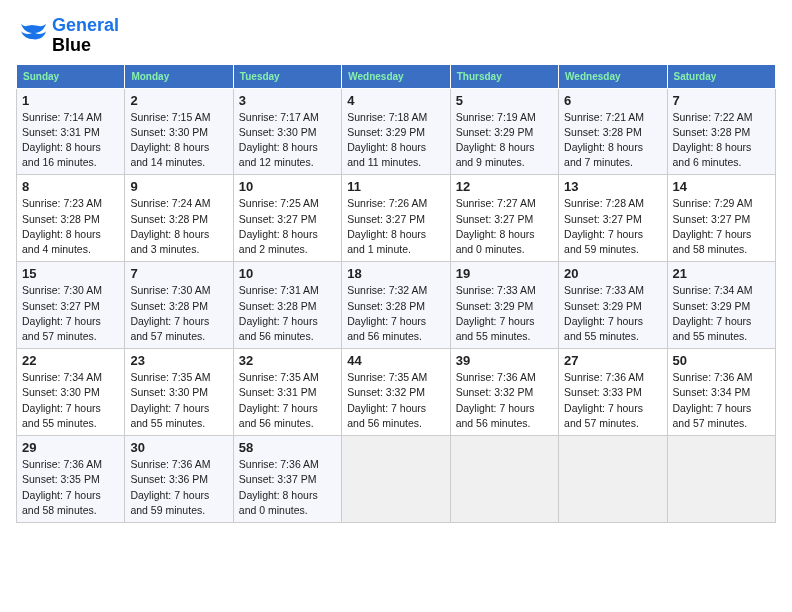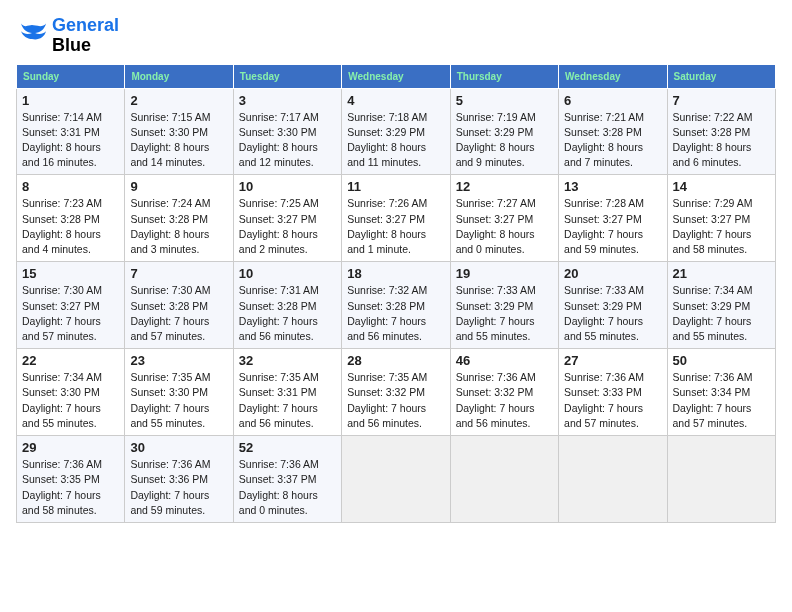--- a/index.html
+++ b/index.html
@@ -133,28 +133,28 @@
         <td><span class="day-num">10</span><span class="cell-content">Sunrise: 7:31 AM<br>Sunset: 3:28 PM<br>Daylight: 7 hours and 56 minutes.</span></td>
         <td><span class="day-num">18</span><span class="cell-content">Sunrise: 7:32 AM<br>Sunset: 3:28 PM<br>Daylight: 7 hours and 56 minutes.</span></td>
         <td><span class="day-num">19</span><span class="cell-content">Sunrise: 7:33 AM<br>Sunset: 3:29 PM<br>Daylight: 7 hours and 55 minutes.</span></td>
         <td><span class="day-num">20</span><span class="cell-content">Sunrise: 7:33 AM<br>Sunset: 3:29 PM<br>Daylight: 7 hours and 55 minutes.</span></td>
         <td><span class="day-num">21</span><span class="cell-content">Sunrise: 7:34 AM<br>Sunset: 3:29 PM<br>Daylight: 7 hours and 55 minutes.</span></td>
       </tr>
       <tr>
         <td><span class="day-num">22</span><span class="cell-content">Sunrise: 7:34 AM<br>Sunset: 3:30 PM<br>Daylight: 7 hours and 55 minutes.</span></td>
         <td><span class="day-num">23</span><span class="cell-content">Sunrise: 7:35 AM<br>Sunset: 3:30 PM<br>Daylight: 7 hours and 55 minutes.</span></td>
         <td><span class="day-num">32</span><span class="cell-content">Sunrise: 7:35 AM<br>Sunset: 3:31 PM<br>Daylight: 7 hours and 56 minutes.</span></td>
-        <td><span class="day-num">28</span><span class="cell-content">Sunrise: 7:35 AM<br>Sunset: 3:32 PM<br>Daylight: 7 hours and 56 minutes.</span></td>
-        <td><span class="day-num">46</span><span class="cell-content">Sunrise: 7:36 AM<br>Sunset: 3:32 PM<br>Daylight: 7 hours and 56 minutes.</span></td>
+        <td><span class="day-num">44</span><span class="cell-content">Sunrise: 7:35 AM<br>Sunset: 3:32 PM<br>Daylight: 7 hours and 56 minutes.</span></td>
+        <td><span class="day-num">39</span><span class="cell-content">Sunrise: 7:36 AM<br>Sunset: 3:32 PM<br>Daylight: 7 hours and 56 minutes.</span></td>
         <td><span class="day-num">27</span><span class="cell-content">Sunrise: 7:36 AM<br>Sunset: 3:33 PM<br>Daylight: 7 hours and 57 minutes.</span></td>
         <td><span class="day-num">50</span><span class="cell-content">Sunrise: 7:36 AM<br>Sunset: 3:34 PM<br>Daylight: 7 hours and 57 minutes.</span></td>
       </tr>
       <tr>
         <td><span class="day-num">29</span><span class="cell-content">Sunrise: 7:36 AM<br>Sunset: 3:35 PM<br>Daylight: 7 hours and 58 minutes.</span></td>
         <td><span class="day-num">30</span><span class="cell-content">Sunrise: 7:36 AM<br>Sunset: 3:36 PM<br>Daylight: 7 hours and 59 minutes.</span></td>
-        <td><span class="day-num">52</span><span class="cell-content">Sunrise: 7:36 AM<br>Sunset: 3:37 PM<br>Daylight: 8 hours and 0 minutes.</span></td>
+        <td><span class="day-num">58</span><span class="cell-content">Sunrise: 7:36 AM<br>Sunset: 3:37 PM<br>Daylight: 8 hours and 0 minutes.</span></td>
         <td class="empty"></td>
         <td class="empty"></td>
         <td class="empty"></td>
         <td class="empty"></td>
       </tr>
     </tbody>
 </table>
 
 </body></html>

